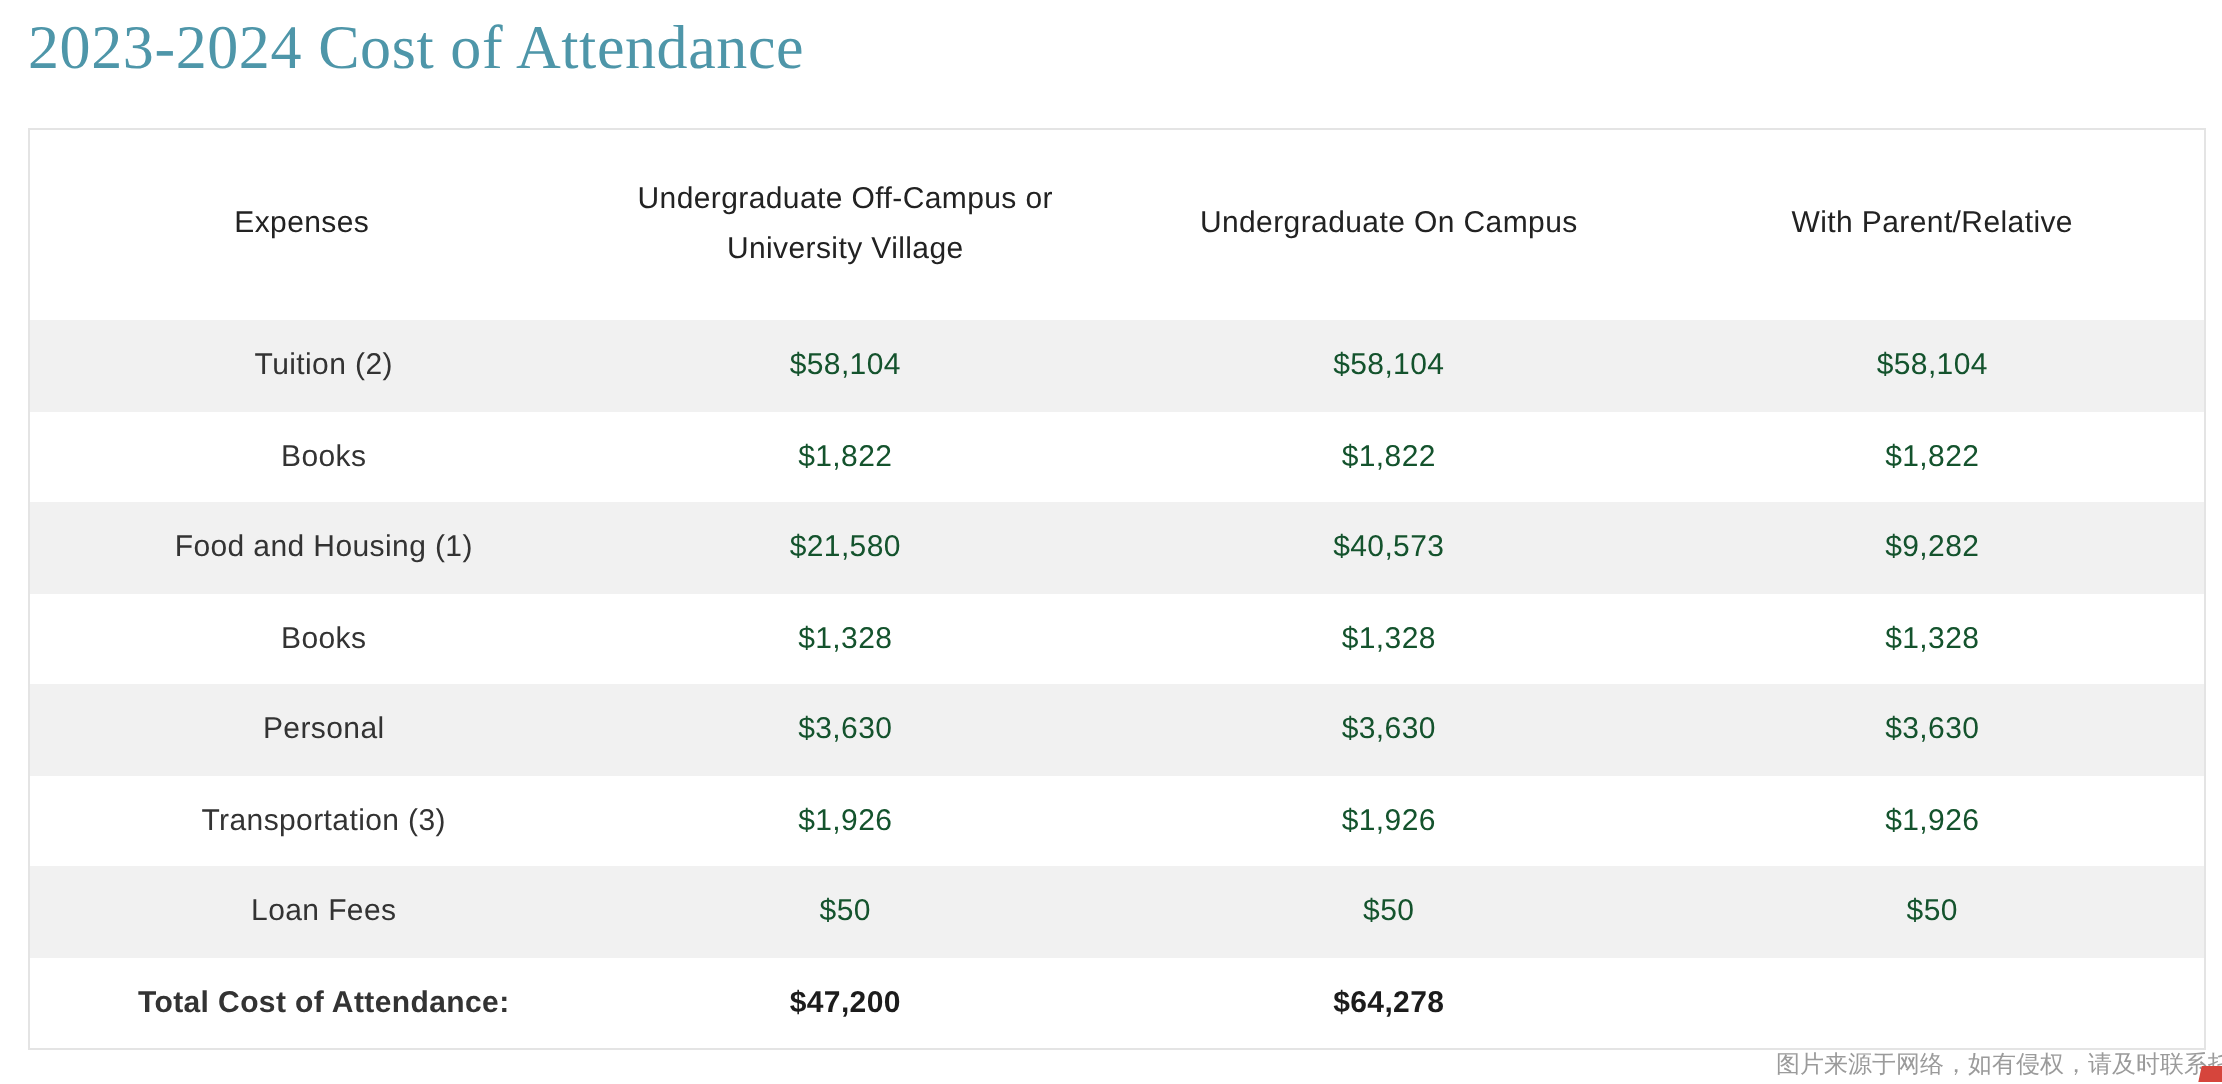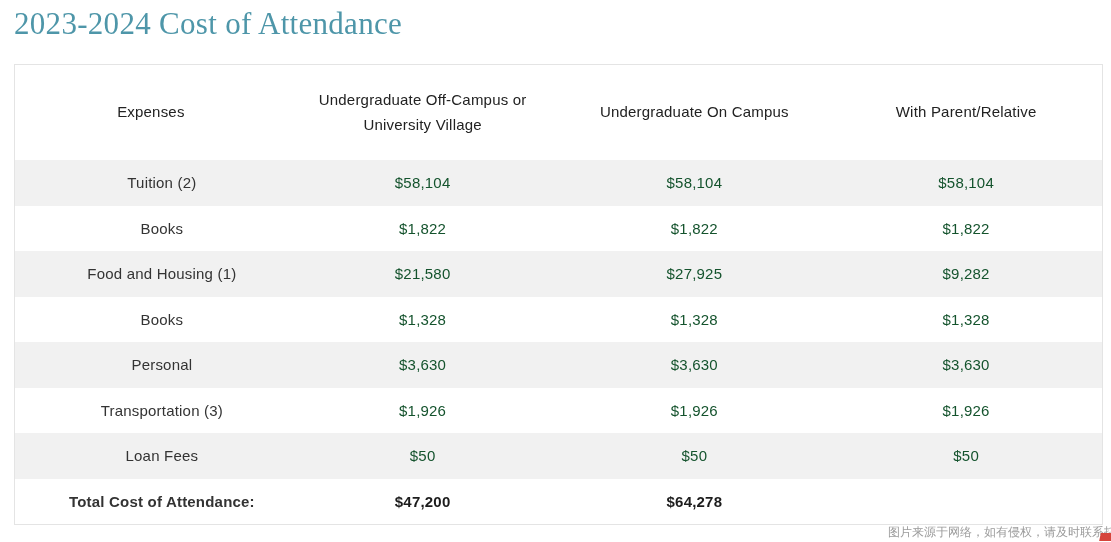--- a/index.html
+++ b/index.html
@@ -97,21 +97,21 @@
   <div class="row">
     <div class="cell label">Books</div>
     <div class="cell">$1,822</div>
     <div class="cell">$1,822</div>
     <div class="cell">$1,822</div>
   </div>
 
   <div class="row stripe">
     <div class="cell label">Food and Housing (1)</div>
     <div class="cell">$21,580</div>
-    <div class="cell">$27,925</div>
+    <div class="cell">$40,573</div>
     <div class="cell">$9,282</div>
   </div>
 
   <div class="row">
     <div class="cell label">Books</div>
     <div class="cell">$1,328</div>
     <div class="cell">$1,328</div>
     <div class="cell">$1,328</div>
   </div>
 

